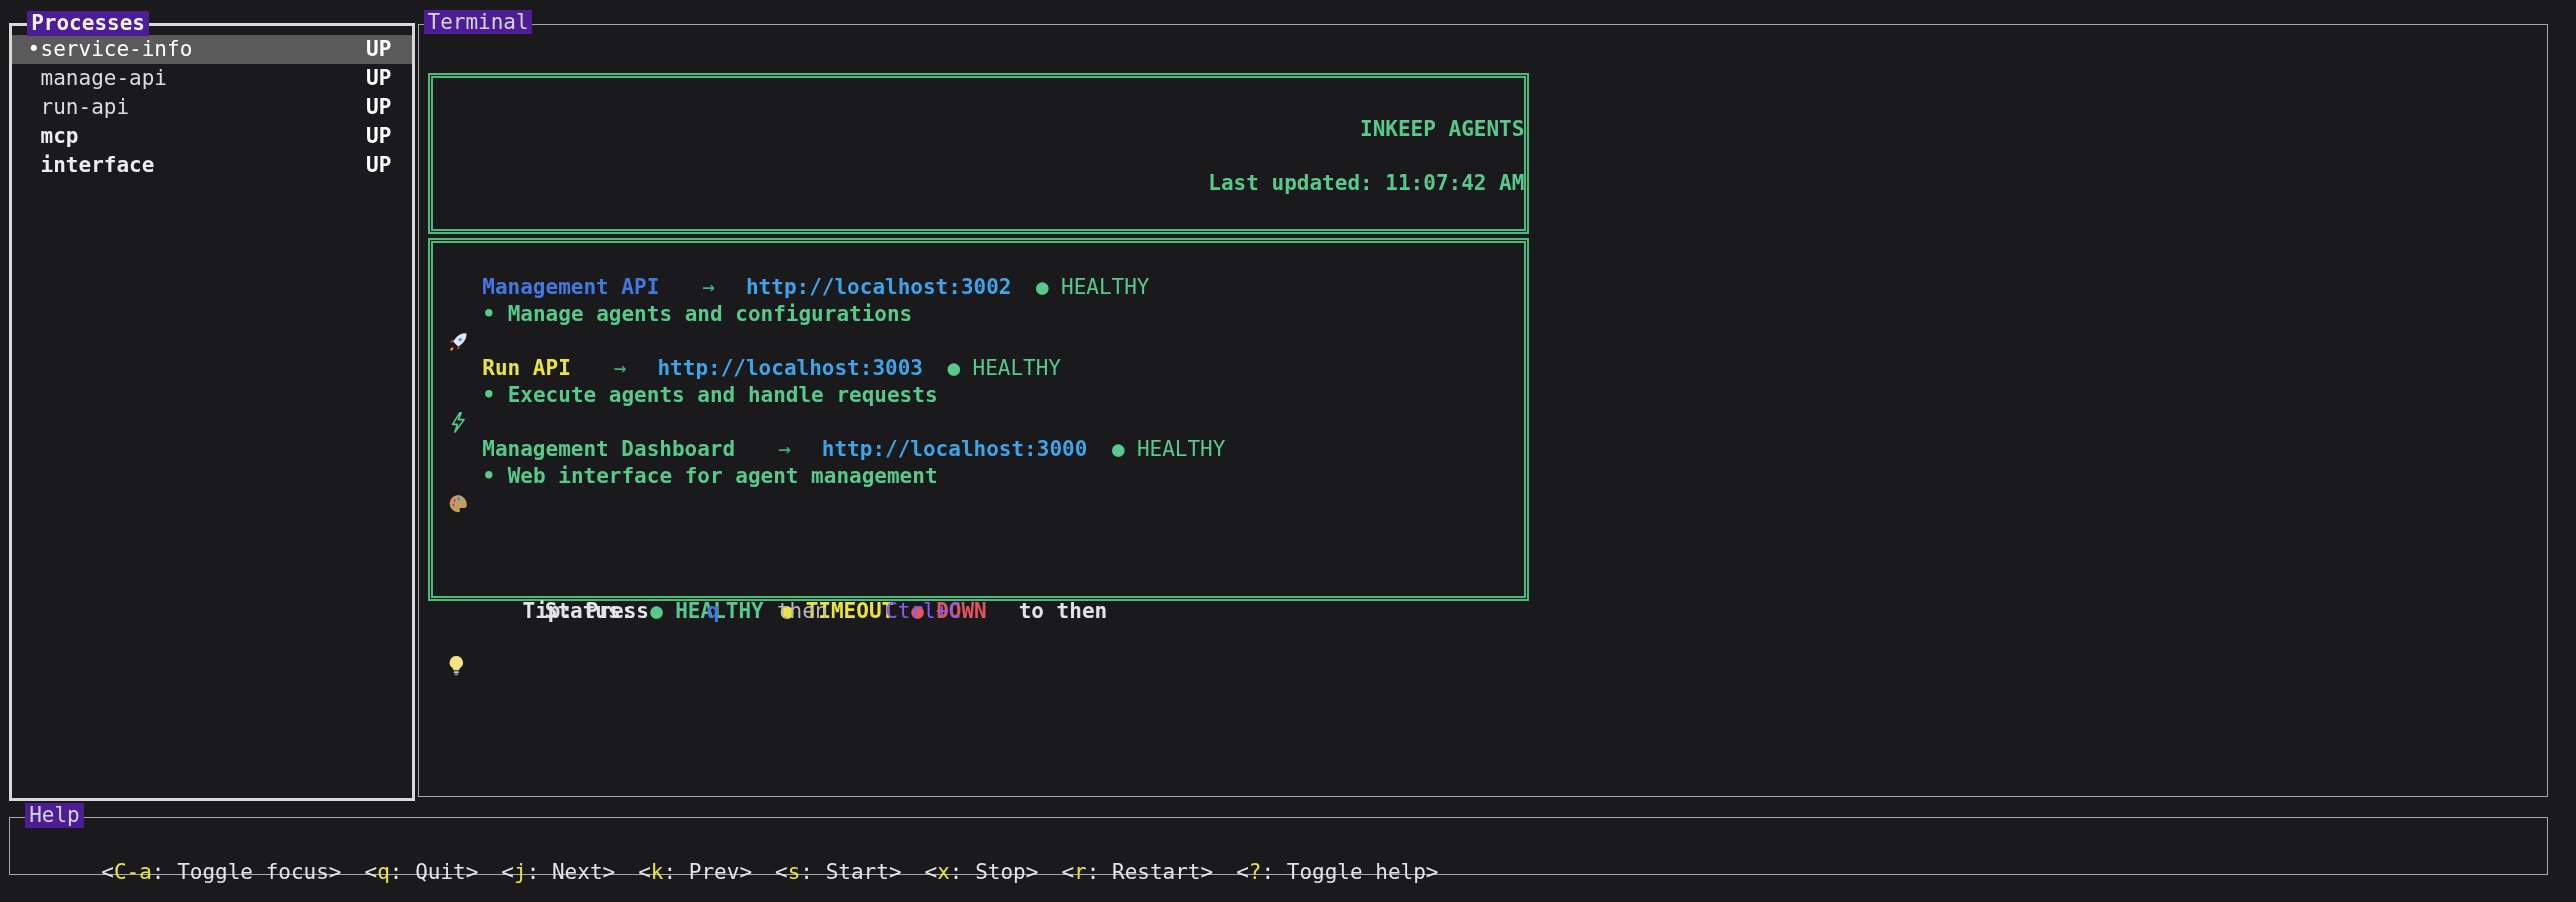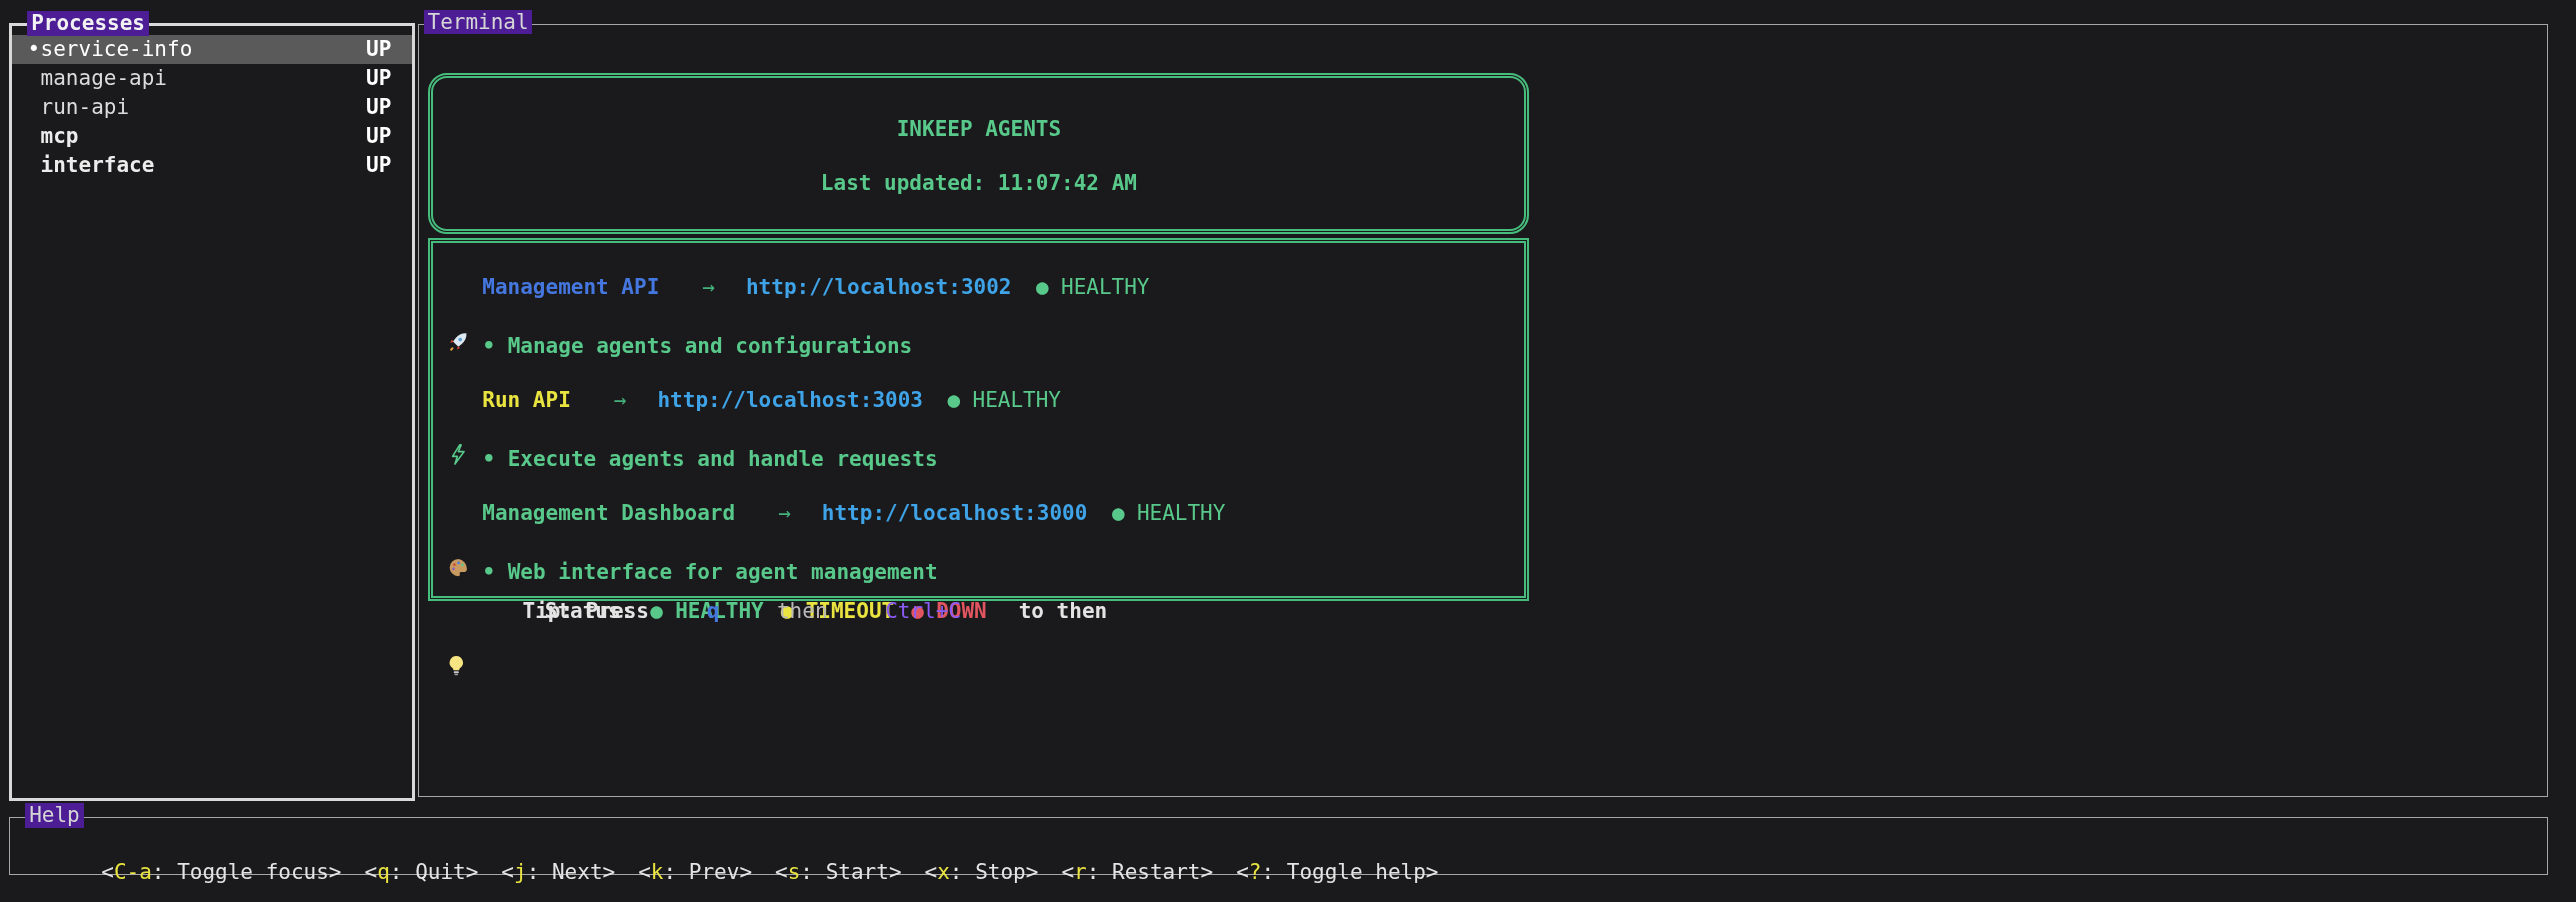--- a/index.html
+++ b/index.html
@@ -21,21 +21,21 @@
   .plist{padding-top:8.5px;}
   .prow{display:flex;align-items:center;height:29px;padding:0 21px 0 15px;color:#dcdcdc;}
   .prow .pfx{display:inline-block;width:13.2px;flex:none;}
   .prow .pname{flex:1;}
   .prow .pstatus{font-weight:bold;color:#ffffff;flex:none;margin-left:37px;}
   .prow.sel{background:#5a5a5a;color:#ffffff;}
   .prow.boldname .pname{font-weight:bold;color:#ececec;}
 
   
   .gbox{position:absolute;border:5.7px double #46bd7c;}
-  .gbox.banner{left:9.4px;top:48px;width:1101px;height:161px;text-align:center;padding-top:38px;box-sizing:border-box;border-radius:19px;}
+  .gbox.banner{left:9.4px;top:48px;width:1101px;height:161px;text-align:right;padding-top:38px;box-sizing:border-box;}
   .gbox.services{left:9.4px;top:213px;width:1101px;height:363px;box-sizing:border-box;
                  padding:31px 0 0 13px;}
   .line{line-height:27px;height:27px;white-space:pre;}
 
   
   .c-green{color:#58c98a;}
   .c-blue{color:#4577e0;}
   .c-url{color:#8b5cf6;}
   .c-yellow{color:#e9e440;}
   .c-red{color:#e0555f;}
@@ -46,21 +46,21 @@
   
   .svc{margin-bottom:27px;}
   .svc .l1{display:flex;align-items:center;}
   .icon{display:inline-block;width:24.6px;height:23px;margin-right:11.3px;flex:none;vertical-align:-3.8px;}
   .icon svg{width:24.6px;height:23px;display:block;}
   .sname{font-weight:bold;}
   .arrow{color:#45b27c;margin:0 31px 0 43px;}
   .surl{color:#3fa3e8;font-weight:bold;}
   .sdot{color:#58c98a;margin:0 12.3px 0 24.6px;}
   .sstat{color:#58c98a;}
-  .svc .l2{padding-left:36px;margin-top:32px;}
+  .svc .l2{padding-left:36px;}
 
   
   .tfoot{position:absolute;left:24.6px;top:546px;}
   .legend .lgent{margin-left:17px;}
   .legend .lg-dot{margin-right:12.3px;}
   .tip{display:flex;align-items:center;gap:45px;}
   .tip .icon{margin-right:9.4px;}
   .tip span{white-space:pre;}
 
   

